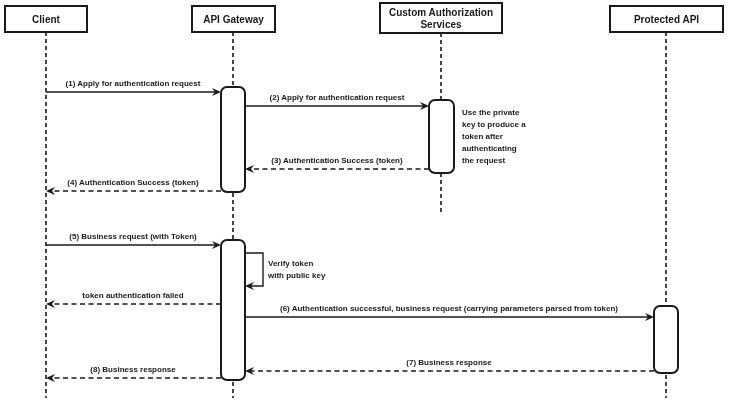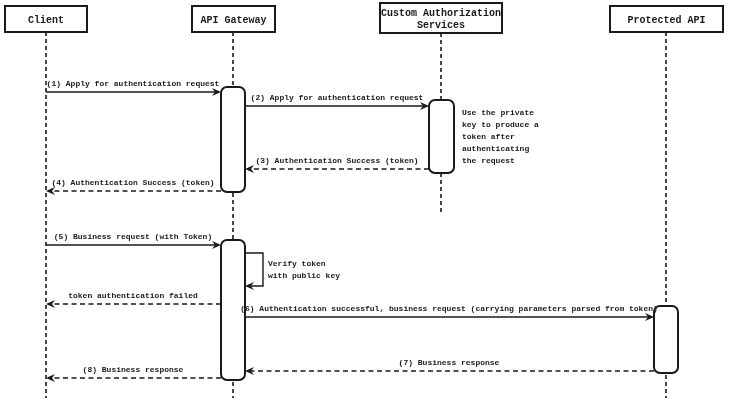--- a/index.html
+++ b/index.html
@@ -1,21 +1,21 @@
 <!DOCTYPE html>
 <html><head>
 <meta charset="utf-8">
 <style>
   html, body { margin: 0; padding: 0; background: #ffffff; }
   #canvas {
     position: relative;
     width: 738px;
     height: 401px;
     background: #d946ef;
-    font-family: Liberation Mono, monospace;
+    font-family: Liberation Sans, sans-serif;
     overflow: hidden;
   }
   svg text { fill: #1a1a1a; }
   .pname  { font-size: 10px; font-weight: bold; }
   .msg    { font-size: 8px;  font-weight: bold; }
   .note   { font-size: 8px;  font-weight: bold; }
 </style>
 </head>
 <body>
 

